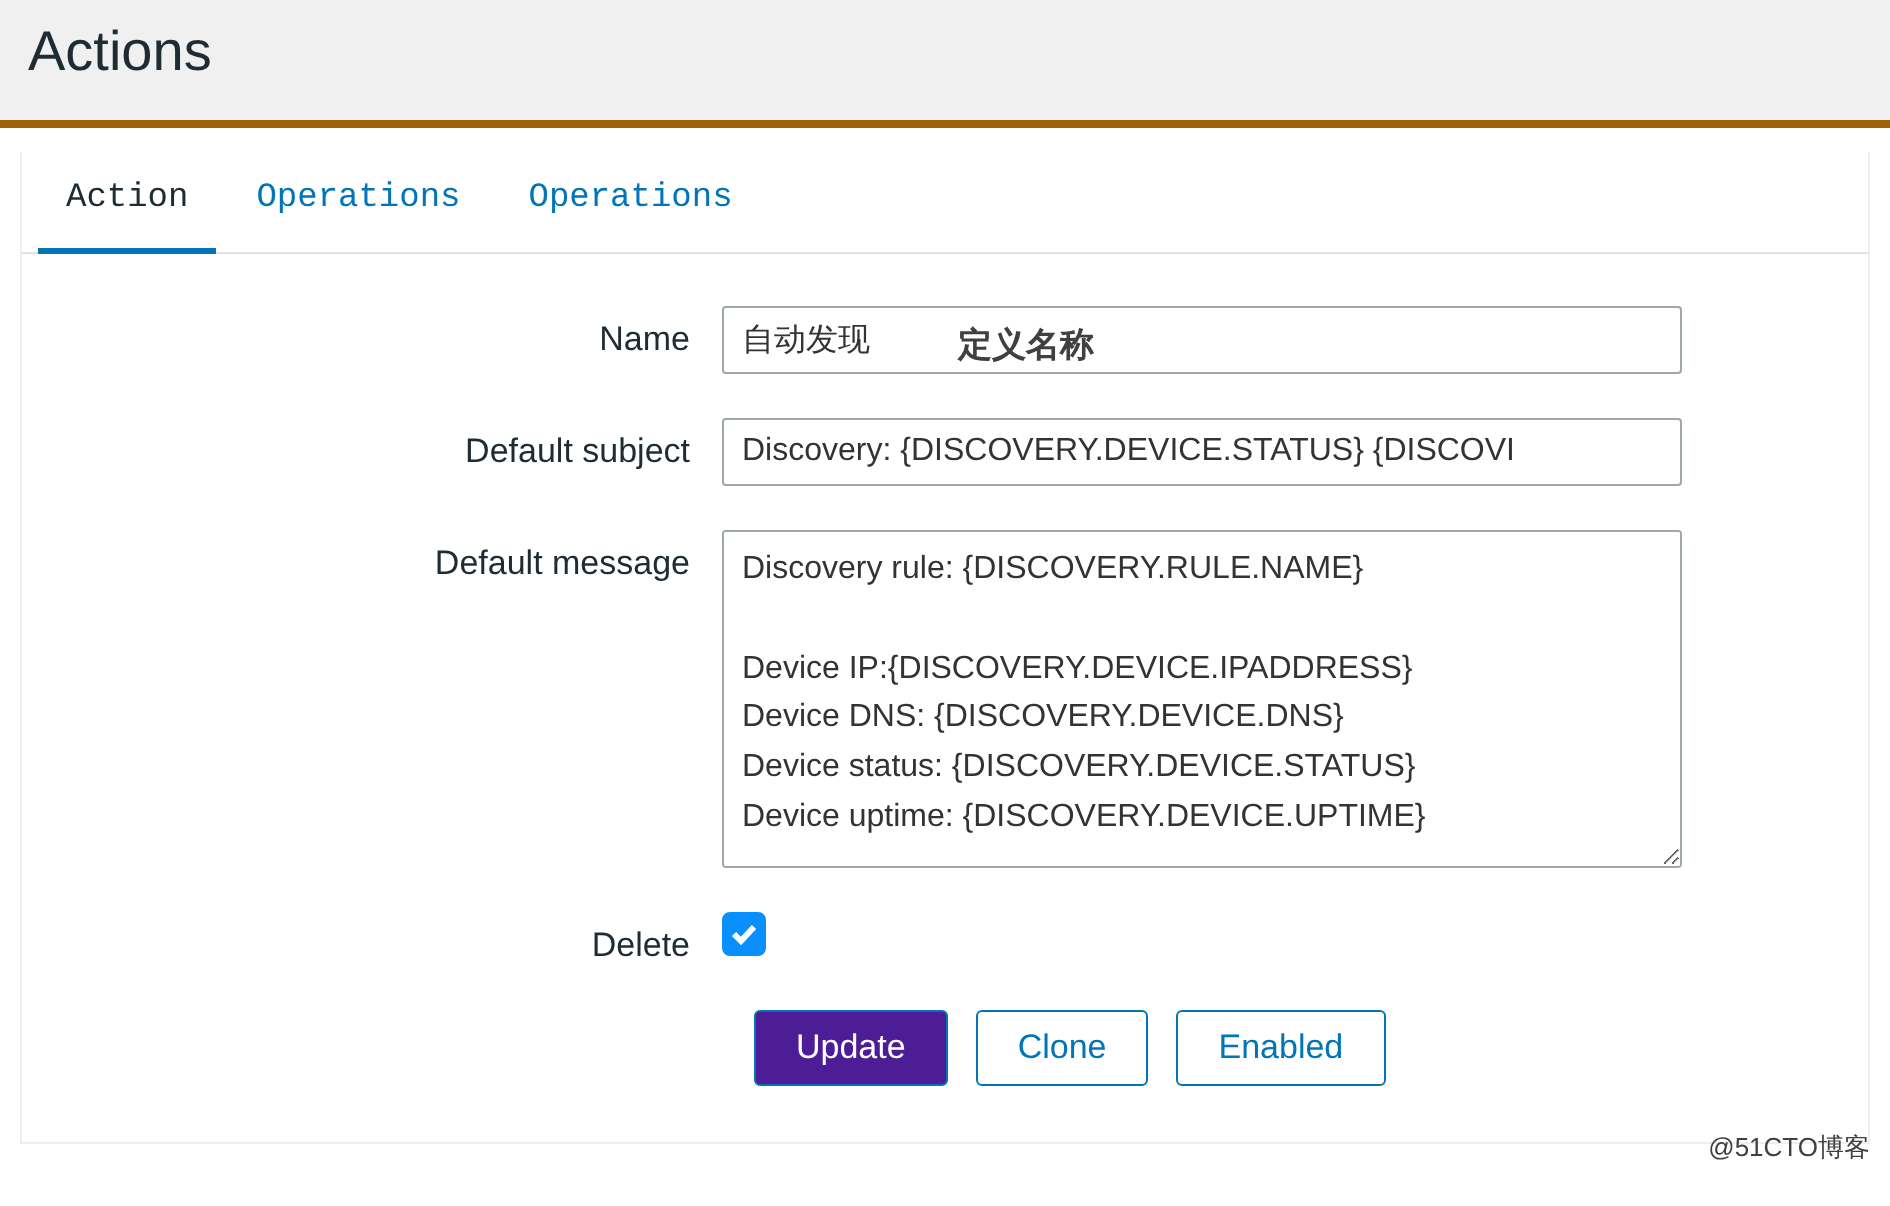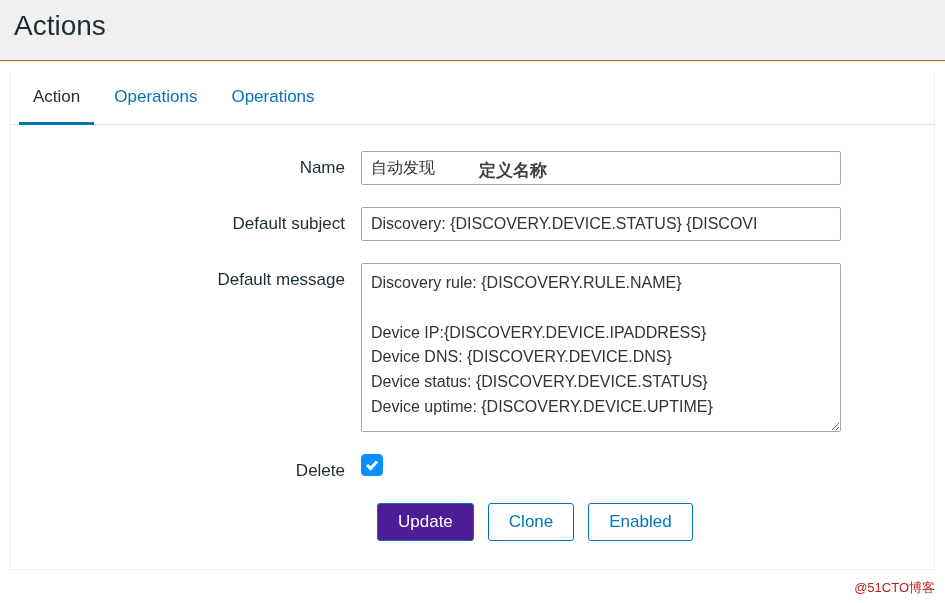--- a/index.html
+++ b/index.html
@@ -8,39 +8,40 @@
       font-size: 15px;
       color: #1f2c33;
       background: #fff;
       width: 945px;
       height: 603px;
       position: relative;
     }
     .header-bar {
       background: #f0f0f0;
       padding: 10px 14px 18px 14px;
-      border-bottom: 1px solid #a16207;
+      border-bottom: 4px solid #a16207;
     }
     .header-bar h1 {
       font-size: 28px;
       font-weight: 400;
       color: #1f2c33;
     }
     .content-wrap {
       background: #fff;
       margin: 12px 10px 0 10px;
       border: 1px solid #eee;
       border-top: none;
       padding: 0;
     }
     .tabs {
       display: flex;
       border-bottom: 1px solid #dfe4e7;
       padding: 0 8px;
       gap: 6px;
+      font-family: Liberation Mono, monospace;
     }
     .tab {
       padding: 14px 14px 15px 14px;
       font-size: 17px;
       color: #0275b8;
       cursor: pointer;
       border-bottom: 3px solid transparent;
       margin-bottom: -1px;
     }
     .tab.active {
@@ -126,23 +127,23 @@
       background: #fff;
       color: #0275b8;
     }
     .btn.primary {
       background: #4c1d95;
       color: #fff;
     }
     .watermark {
       position: absolute;
       right: 10px;
-      bottom: 6px;
+      bottom: 20px;
       font-size: 13px;
-      color: #b91c1c;
+      color: #404040;
     }
   </style>
 </head>
 <body>
 
 <div class="header-bar">
   <h1>Actions</h1>
 </div>
 
 <div class="content-wrap">

